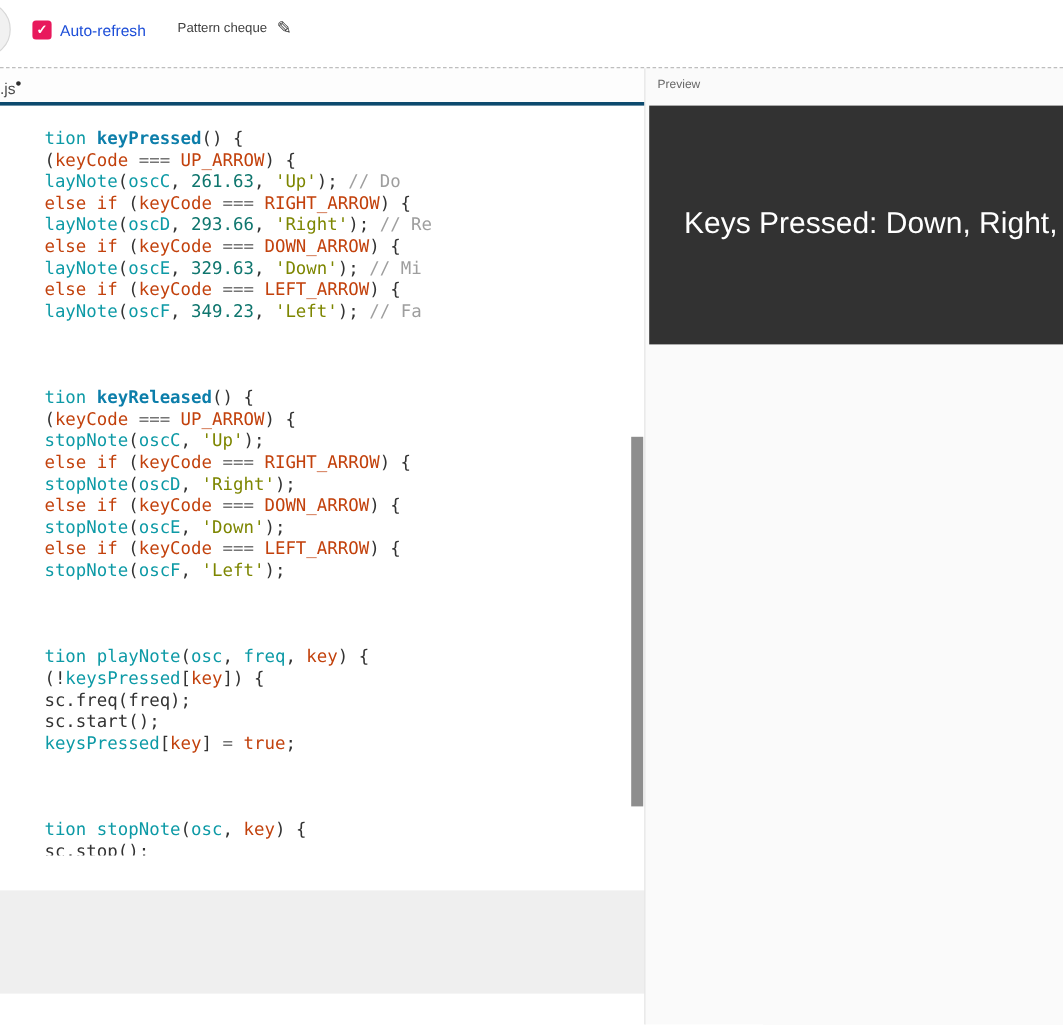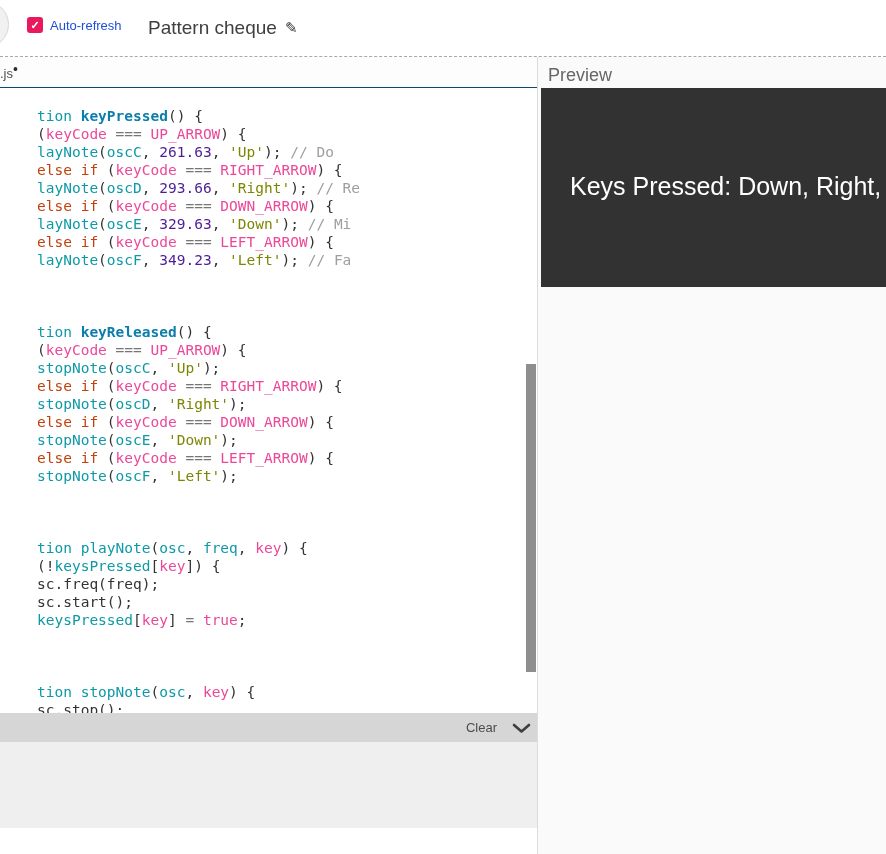--- a/index.html
+++ b/index.html
@@ -9,59 +9,59 @@
   
   .toolbar{position:absolute;top:0;left:0;width:886px;height:56px;background:#ffffff;
            border-bottom:1px dashed #a9a9a9;}
   .circle-btn{position:absolute;left:-38px;top:1px;width:47px;height:47px;border-radius:50%;
               background:#f1f1f1;border:1px solid #d7d7d7;box-sizing:border-box;}
   .checkbox{position:absolute;left:27px;top:17px;width:16px;height:16px;background:#e8195c;
             border-radius:3px;color:#fff;font-size:11px;line-height:16px;text-align:center;
             font-weight:bold;cursor:pointer;}
   .auto-label{position:absolute;left:50px;top:18px;font-size:13px;color:#1d4ed8;}
   .project-wrap{position:absolute;left:148px;top:17px;display:flex;align-items:center;gap:8px;}
-  .project-name{font-size:19px;color:#3f3f3f;}
+  .project-name{font-size:11px;color:#3f3f3f;}
   .pencil-icon{font-size:15px;color:#333;line-height:14px;cursor:pointer;}
 
   
   .tabbar{position:absolute;top:57px;left:0;width:537px;height:31px;background:#fdfdfd;
-          border-bottom:1px solid #0c4a6e;box-sizing:border-box;}
+          border-bottom:3px solid #0c4a6e;box-sizing:border-box;}
   .tab{position:absolute;left:0;top:9px;font-size:13px;color:#4d4d4d;cursor:pointer;white-space:nowrap;}
   .unsaved-dot{font-size:14px;color:#2e2e2e;vertical-align:4px;line-height:0;}
 
   .editor{position:absolute;top:89px;left:0;width:537px;height:624px;background:#ffffff;overflow:hidden;margin-left:36px;}
   .code{position:absolute;left:1px;top:18px;
         font-family:"DejaVu Sans Mono","Liberation Mono",monospace;
         font-size:14.5px;line-height:18px;white-space:pre;}
   .code-line{height:18px;}
   .tk-pln{color:#333333;}
   .tk-kw {color:#0d9aa6;}
   .tk-def{color:#0c7eaa;font-weight:bold;}
   .tk-var{color:#0d9aa6;}
-  .tk-p5 {color:#ec4899;}
-  .tk-num{color:#4c1d95;}
+  .tk-p5 {color:#c2410c;}
+  .tk-num{color:#0f766e;}
   .tk-str{color:#7d8600;}
   .tk-com{color:#9e9e9e;text-align:right;}
   .tk-op {color:#757575;}
   .tk-grn{color:#c2410c;}
 
   .scrollbar-thumb{position:absolute;left:526px;top:364px;width:10px;height:308px;
                    background:#8e8e8e;cursor:pointer;}
 
   .console-header{position:absolute;left:0;top:713px;width:537px;height:29px;background:#d6d6d6;}
   .clear-btn{position:absolute;right:40px;top:7px;font-size:13px;color:#4c4c4c;cursor:pointer;}
   .console-chevron{position:absolute;right:6px;top:10px;cursor:pointer;line-height:0;}
   .console-output{position:absolute;left:0;top:742px;width:537px;height:86px;background:#efefef;}
 
   
   .divider{position:absolute;left:537px;top:57px;width:1px;height:797px;background:#dcdcdc;}
 
   
   .preview-panel{position:absolute;left:538px;top:57px;width:348px;height:797px;background:#fafafa;}
-  .preview-label{position:absolute;left:10px;top:8px;font-size:18px;color:#666666;}
+  .preview-label{position:absolute;left:10px;top:8px;font-size:10px;color:#666666;}
   .sketch-canvas{position:absolute;left:3px;top:31px;width:345px;height:199px;
                  background:#323232;overflow:hidden;}
   .canvas-text{position:absolute;left:29px;top:84px;font-size:25px;color:#ffffff;white-space:nowrap;}
 </style>
 </head>
 <body>
 
 <div class="app">
 
   <div class="toolbar">
@@ -78,28 +78,20 @@
 
   <div class="tabbar">
     <div class="tab"><span>.js</span><span class="unsaved-dot">•</span></div>
   </div>
 
   <div class="editor">
     <div class="code" id="code-block"><div class="code-line"><span class="tk-kw">tion </span><span class="tk-def">keyPressed</span><span class="tk-pln">() {</span></div><div class="code-line"><span class="tk-pln">(</span><span class="tk-p5">keyCode</span><span class="tk-pln"> </span><span class="tk-op">===</span><span class="tk-pln"> </span><span class="tk-p5">UP_ARROW</span><span class="tk-pln">) {</span></div><div class="code-line"><span class="tk-var">layNote</span><span class="tk-pln">(</span><span class="tk-var">oscC</span><span class="tk-pln">, </span><span class="tk-num">261.63</span><span class="tk-pln">, </span><span class="tk-str">'Up'</span><span class="tk-pln">); </span><span class="tk-com">// Do</span></div><div class="code-line"><span class="tk-grn">else if </span><span class="tk-pln">(</span><span class="tk-p5">keyCode</span><span class="tk-pln"> </span><span class="tk-op">===</span><span class="tk-pln"> </span><span class="tk-p5">RIGHT_ARROW</span><span class="tk-pln">) {</span></div><div class="code-line"><span class="tk-var">layNote</span><span class="tk-pln">(</span><span class="tk-var">oscD</span><span class="tk-pln">, </span><span class="tk-num">293.66</span><span class="tk-pln">, </span><span class="tk-str">'Right'</span><span class="tk-pln">); </span><span class="tk-com">// Re</span></div><div class="code-line"><span class="tk-grn">else if </span><span class="tk-pln">(</span><span class="tk-p5">keyCode</span><span class="tk-pln"> </span><span class="tk-op">===</span><span class="tk-pln"> </span><span class="tk-p5">DOWN_ARROW</span><span class="tk-pln">) {</span></div><div class="code-line"><span class="tk-var">layNote</span><span class="tk-pln">(</span><span class="tk-var">oscE</span><span class="tk-pln">, </span><span class="tk-num">329.63</span><span class="tk-pln">, </span><span class="tk-str">'Down'</span><span class="tk-pln">); </span><span class="tk-com">// Mi</span></div><div class="code-line"><span class="tk-grn">else if </span><span class="tk-pln">(</span><span class="tk-p5">keyCode</span><span class="tk-pln"> </span><span class="tk-op">===</span><span class="tk-pln"> </span><span class="tk-p5">LEFT_ARROW</span><span class="tk-pln">) {</span></div><div class="code-line"><span class="tk-var">layNote</span><span class="tk-pln">(</span><span class="tk-var">oscF</span><span class="tk-pln">, </span><span class="tk-num">349.23</span><span class="tk-pln">, </span><span class="tk-str">'Left'</span><span class="tk-pln">); </span><span class="tk-com">// Fa</span></div><div class="code-line">&nbsp;</div><div class="code-line">&nbsp;</div><div class="code-line">&nbsp;</div><div class="code-line"><span class="tk-kw">tion </span><span class="tk-def">keyReleased</span><span class="tk-pln">() {</span></div><div class="code-line"><span class="tk-pln">(</span><span class="tk-p5">keyCode</span><span class="tk-pln"> </span><span class="tk-op">===</span><span class="tk-pln"> </span><span class="tk-p5">UP_ARROW</span><span class="tk-pln">) {</span></div><div class="code-line"><span class="tk-var">stopNote</span><span class="tk-pln">(</span><span class="tk-var">oscC</span><span class="tk-pln">, </span><span class="tk-str">'Up'</span><span class="tk-pln">);</span></div><div class="code-line"><span class="tk-grn">else if </span><span class="tk-pln">(</span><span class="tk-p5">keyCode</span><span class="tk-pln"> </span><span class="tk-op">===</span><span class="tk-pln"> </span><span class="tk-p5">RIGHT_ARROW</span><span class="tk-pln">) {</span></div><div class="code-line"><span class="tk-var">stopNote</span><span class="tk-pln">(</span><span class="tk-var">oscD</span><span class="tk-pln">, </span><span class="tk-str">'Right'</span><span class="tk-pln">);</span></div><div class="code-line"><span class="tk-grn">else if </span><span class="tk-pln">(</span><span class="tk-p5">keyCode</span><span class="tk-pln"> </span><span class="tk-op">===</span><span class="tk-pln"> </span><span class="tk-p5">DOWN_ARROW</span><span class="tk-pln">) {</span></div><div class="code-line"><span class="tk-var">stopNote</span><span class="tk-pln">(</span><span class="tk-var">oscE</span><span class="tk-pln">, </span><span class="tk-str">'Down'</span><span class="tk-pln">);</span></div><div class="code-line"><span class="tk-grn">else if </span><span class="tk-pln">(</span><span class="tk-p5">keyCode</span><span class="tk-pln"> </span><span class="tk-op">===</span><span class="tk-pln"> </span><span class="tk-p5">LEFT_ARROW</span><span class="tk-pln">) {</span></div><div class="code-line"><span class="tk-var">stopNote</span><span class="tk-pln">(</span><span class="tk-var">oscF</span><span class="tk-pln">, </span><span class="tk-str">'Left'</span><span class="tk-pln">);</span></div><div class="code-line">&nbsp;</div><div class="code-line">&nbsp;</div><div class="code-line">&nbsp;</div><div class="code-line"><span class="tk-kw">tion </span><span class="tk-var">playNote</span><span class="tk-pln">(</span><span class="tk-var">osc</span><span class="tk-pln">, </span><span class="tk-var">freq</span><span class="tk-pln">, </span><span class="tk-p5">key</span><span class="tk-pln">) {</span></div><div class="code-line"><span class="tk-pln">(!</span><span class="tk-var">keysPressed</span><span class="tk-pln">[</span><span class="tk-p5">key</span><span class="tk-pln">]) {</span></div><div class="code-line"><span class="tk-pln">sc.freq(freq);</span></div><div class="code-line"><span class="tk-pln">sc.start();</span></div><div class="code-line"><span class="tk-var">keysPressed</span><span class="tk-pln">[</span><span class="tk-p5">key</span><span class="tk-pln">] </span><span class="tk-op">=</span><span class="tk-pln"> </span><span class="tk-p5">true</span><span class="tk-pln">;</span></div><div class="code-line">&nbsp;</div><div class="code-line">&nbsp;</div><div class="code-line">&nbsp;</div><div class="code-line"><span class="tk-kw">tion </span><span class="tk-var">stopNote</span><span class="tk-pln">(</span><span class="tk-var">osc</span><span class="tk-pln">, </span><span class="tk-p5">key</span><span class="tk-pln">) {</span></div><div class="code-line"><span class="tk-pln">sc.stop();</span></div></div>
   </div>
   <div class="scrollbar-thumb"></div>
 
-  <div class="console-header">
-    <div class="clear-btn">Clear</div>
-    <div class="console-chevron">
-      <svg width="19" height="11" viewBox="0 0 19 11">
-        <polyline points="2,2 9.5,8.5 17,2" fill="none" stroke="#3e3e3e" stroke-width="2.6" stroke-linecap="round" stroke-linejoin="round"></polyline>
-      </svg>
-    </div>
-  </div>
   <div class="console-output"></div>
 
   <div class="divider"></div>
 
   <div class="preview-panel">
     <div class="preview-label">Preview</div>
     <div class="sketch-canvas">
       <div class="canvas-text">Keys Pressed: Down, Right, Left</div>
     </div>
   </div>

